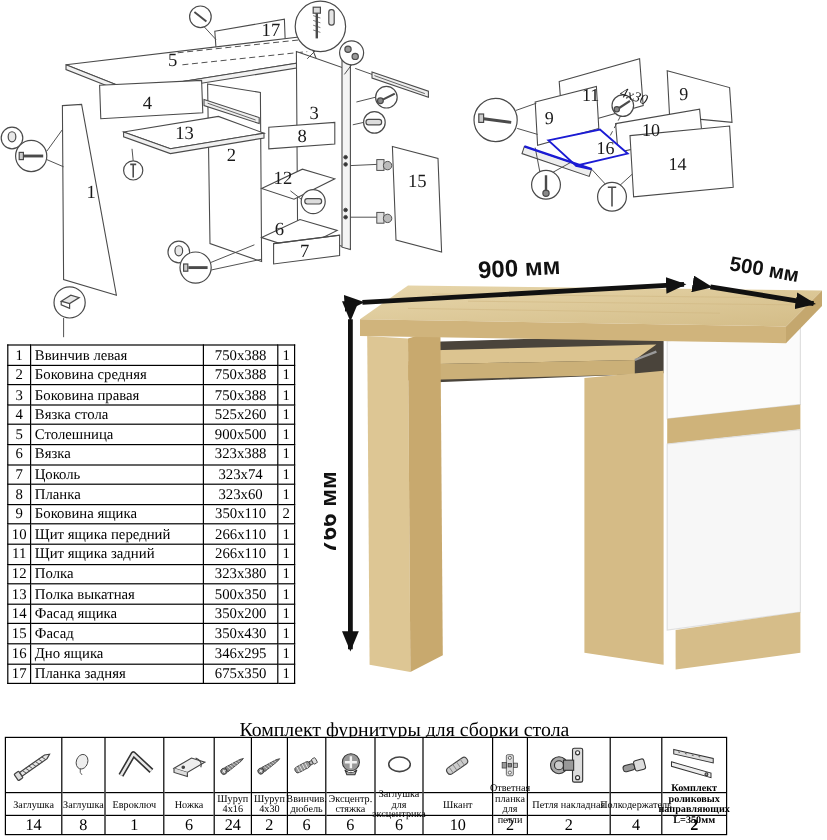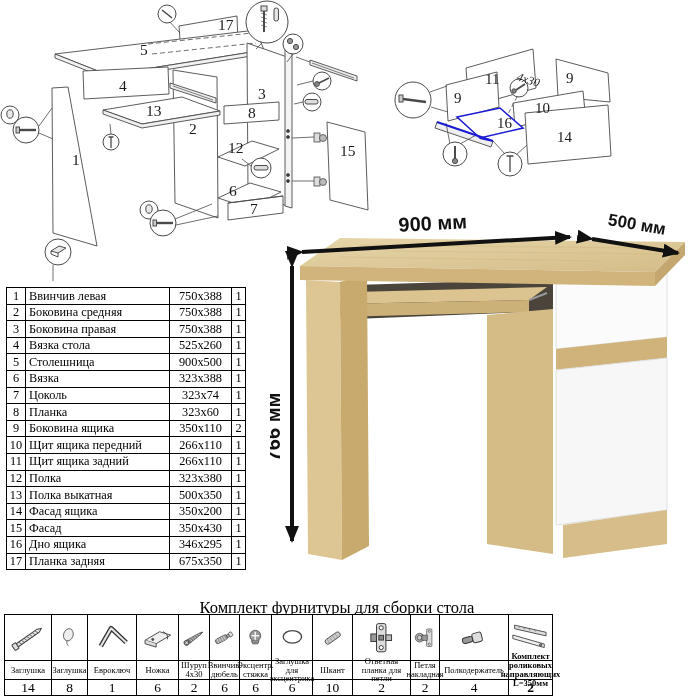--- a/index.html
+++ b/index.html
@@ -409,32 +409,46 @@
             <path d="M7,25 L7,29 L20,33 L20,29" fill="#ddd"></path>
             <path d="M28,15 q7,3 5,9" fill="none"></path>
             <circle cx="16" cy="24" r="1.2" fill="#444"></circle>
           </svg>
         </div>
       <div class="hw-name">Ножка</div>
       <div class="hw-qty">6</div>
     </div>
 
 
-
     <div class="hw-col">
       <div class="hw-icon">
           <svg viewBox="0 0 44 44">
             <g transform="rotate(-33 22 22)" stroke="#333" stroke-width="1">
               <circle cx="8" cy="22.5" r="4.2" fill="#777"></circle>
               <path d="M8,20 v5 M5.5,22.5 h5" stroke="#eee" stroke-width="1.3"></path>
               <path d="M12,19 L34,20.8 L39,22.3 L34,23.8 L12,26 Z" fill="#888"></path>
               <path d="M15,19.3 l2,6 M19,19.2 l2,6 M23,19.4 l2,5.6 M27,19.6 l2,5 M31,20 l1.6,4.4" stroke="#eee" stroke-width=".8"></path>
             </g>
           </svg>
         </div>
+      <div class="hw-name">Шуруп 4x16</div>
+      <div class="hw-qty">24</div>
+    </div>
+
+    <div class="hw-col">
+      <div class="hw-icon">
+          <svg viewBox="0 0 44 44">
+            <g transform="rotate(-33 22 22)" stroke="#333" stroke-width="1">
+              <circle cx="8" cy="22.5" r="4.2" fill="#777"></circle>
+              <path d="M8,20 v5 M5.5,22.5 h5" stroke="#eee" stroke-width="1.3"></path>
+              <path d="M12,19 L34,20.8 L39,22.3 L34,23.8 L12,26 Z" fill="#888"></path>
+              <path d="M15,19.3 l2,6 M19,19.2 l2,6 M23,19.4 l2,5.6 M27,19.6 l2,5 M31,20 l1.6,4.4" stroke="#eee" stroke-width=".8"></path>
+            </g>
+          </svg>
+        </div>
       <div class="hw-name">Шуруп 4x30</div>
       <div class="hw-qty">2</div>
     </div>
 
     <div class="hw-col">
       <div class="hw-icon">
           <svg viewBox="0 0 44 44">
             <g transform="rotate(-28 22 22)" stroke="#333" stroke-width="1">
               <rect x="6" y="18" width="21" height="8" rx="3.5" fill="#999"></rect>
               <path d="M10,18 v8 M14,18 v8 M18,18 v8 M22,18 v8" stroke="#e5e5e5" stroke-width="1.1"></path>

